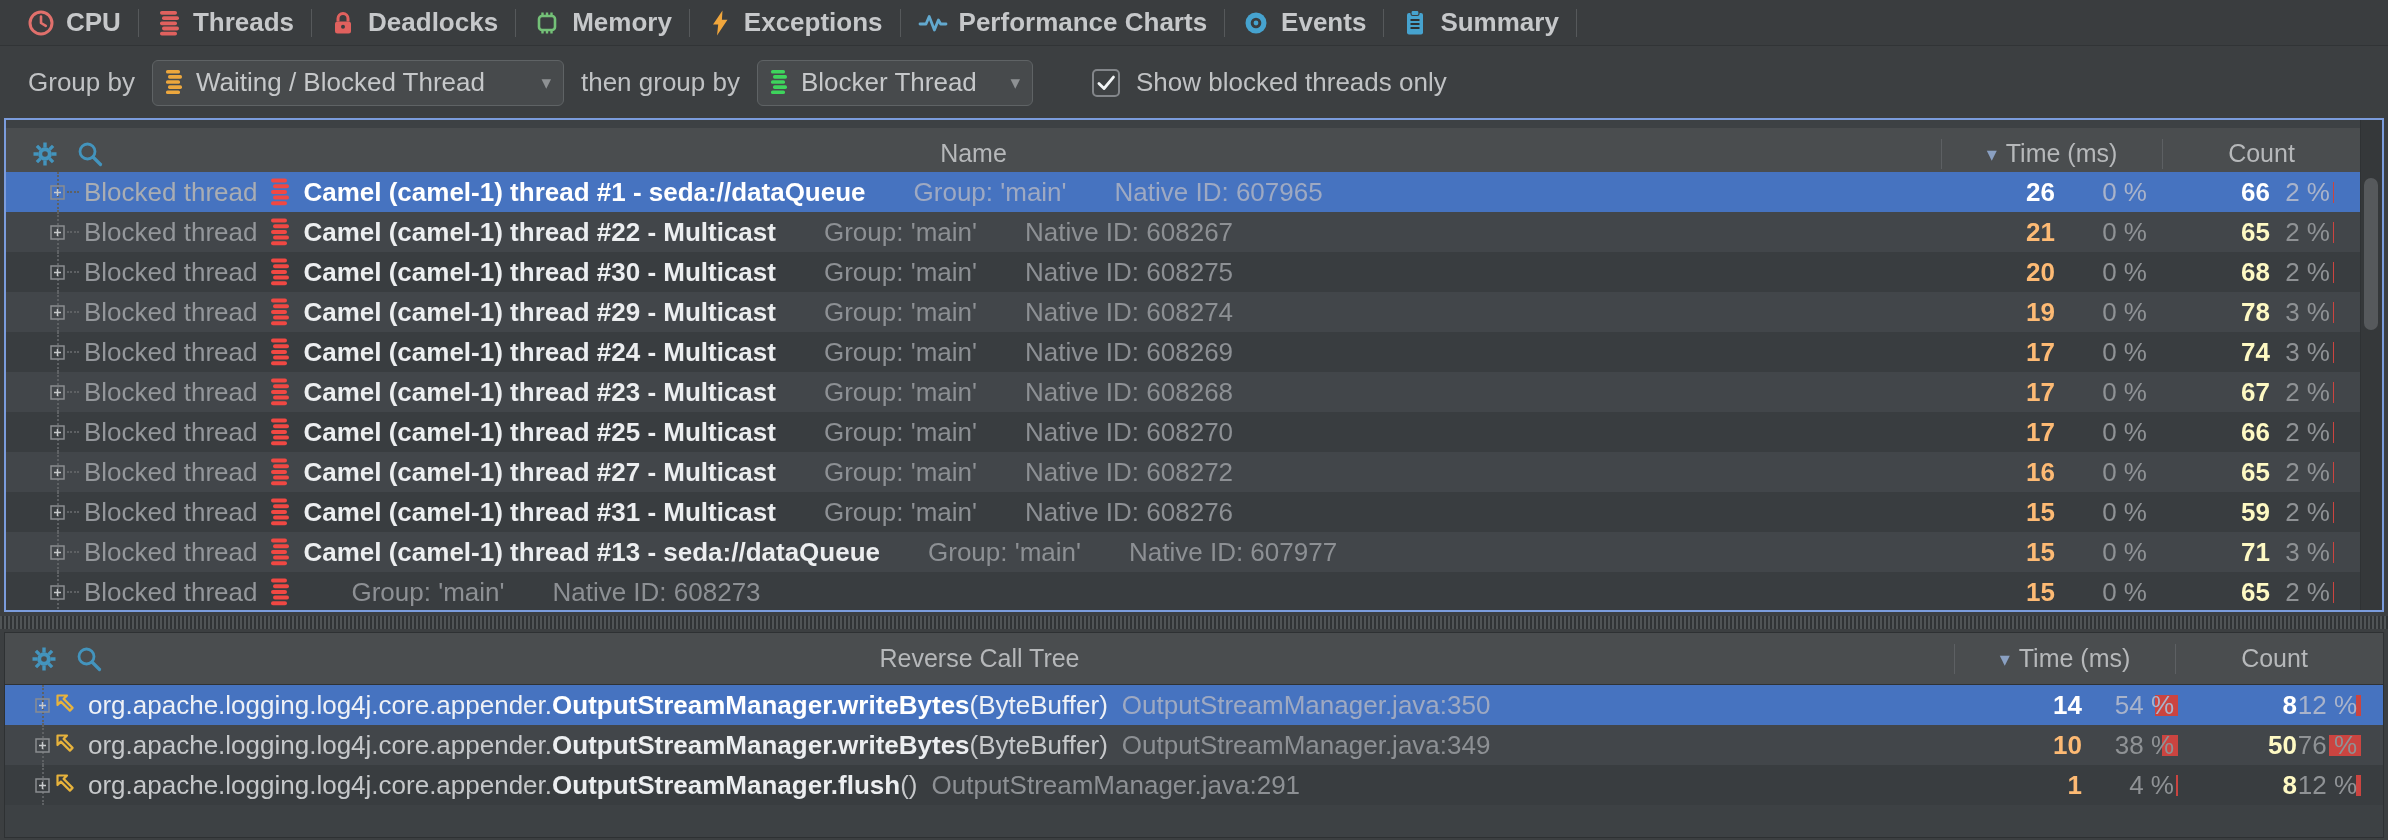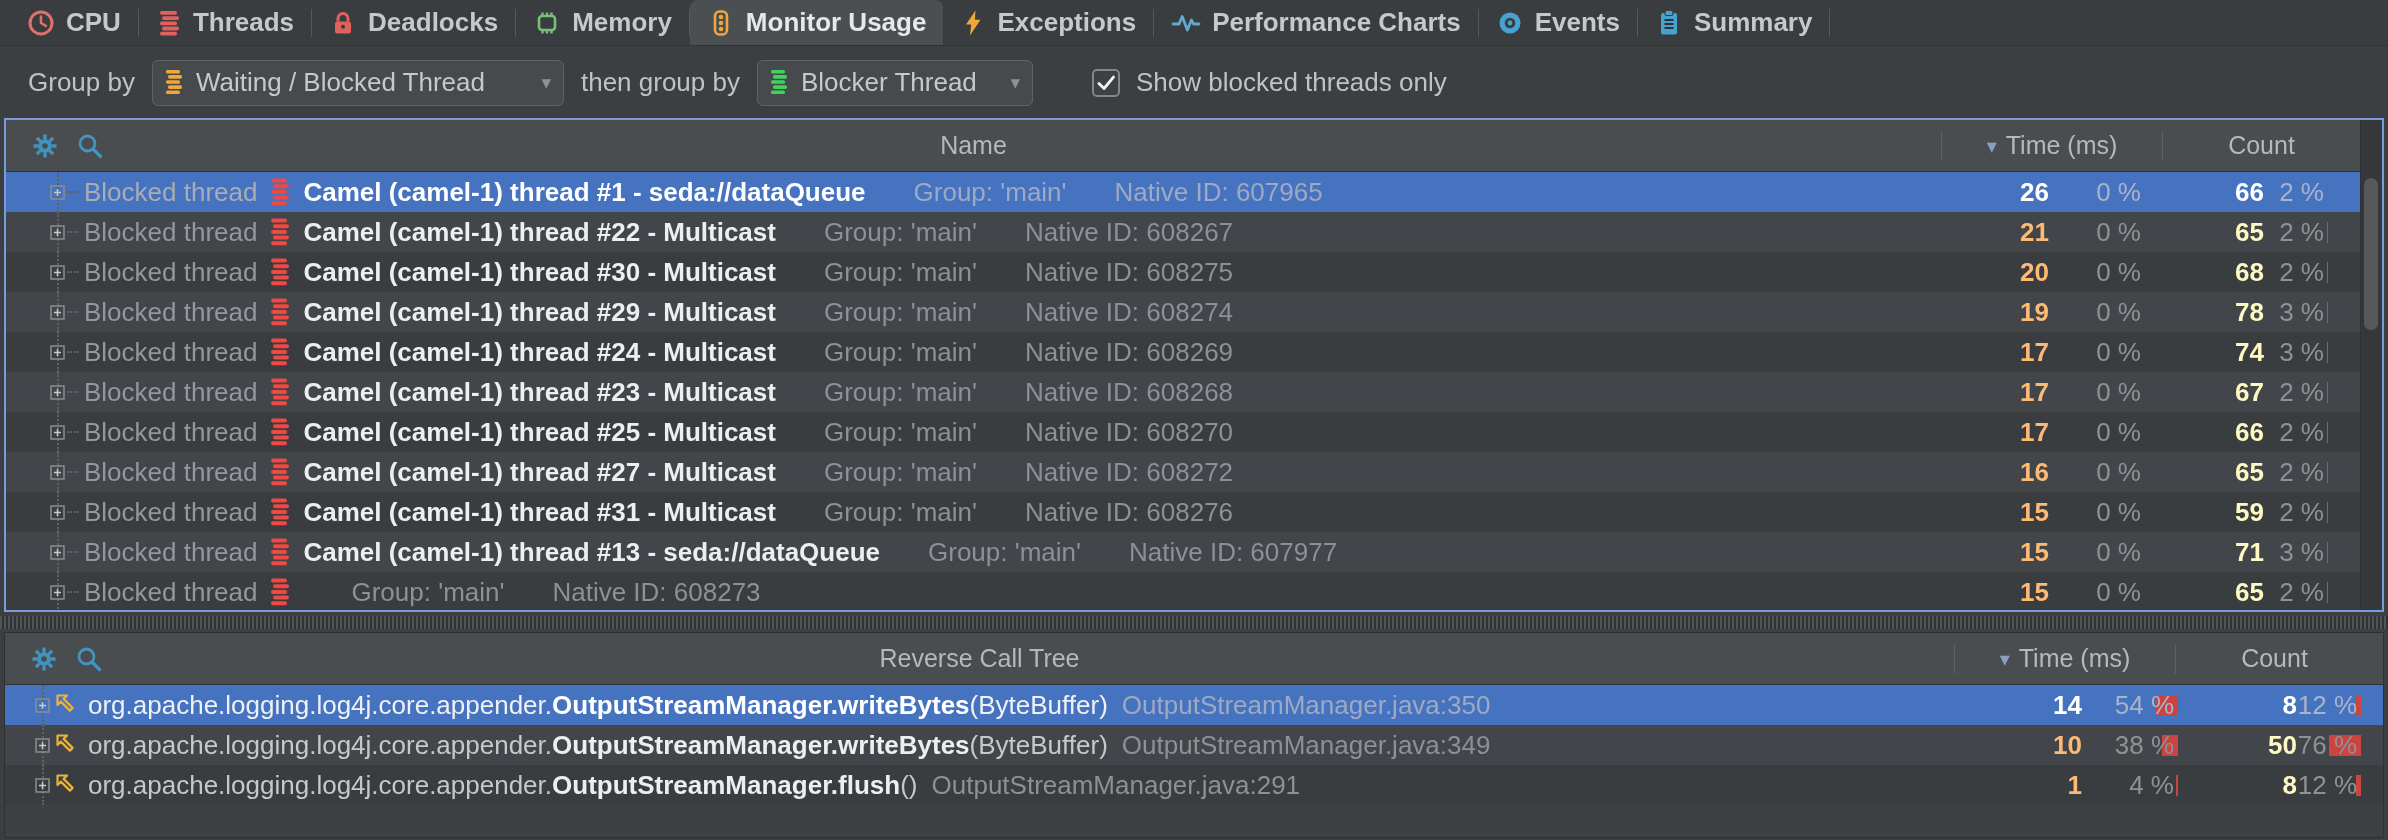--- a/index.html
+++ b/index.html
@@ -49,32 +49,32 @@
   
   .panel { position:absolute; left:4px; right:4px; background:#3d4144; }
   .panel1 { top:118px; height:494px; border:2px solid #7b9cdc; }
   .panel2 { top:632px; height:206px; border:1px solid #2e3133; }
 
   .thead {
     height:52px; background:#4a4d4f; border-bottom:1px solid #2f3234;
     display:flex; align-items:center; position:relative;
     font-size:25px; color:#b6b8ba;
   }
-  .panel1 .thead { margin-right:22px; }
+  .panel1 .thead { margin-right:22px;margin-top:8px; }
   .panel2 .thead { padding-right:10px; }
   .hicons { position:absolute; left:24px; top:0; bottom:0; display:flex; align-items:center; gap:16px; }
   .hname { flex:1; text-align:center; }
   .hsep { width:1px; height:30px; background:#5d6063; }
   .hcol-time { width:220px; display:flex; align-items:center; justify-content:center; gap:9px; }
   .hcol-count { width:197px; text-align:center; }
   .sorticon { color:#8aa0c2; font-size:20px; }
 
   .tbody { position:absolute; top:52px; left:0; right:0; bottom:0; background:#3d4144; overflow:hidden; }
   .trow { height:40px; display:flex; align-items:center; font-size:26px; position:relative; white-space:nowrap; }
-  .panel1 .trow { margin-right:22px; padding-right:28px; }
+  .panel1 .trow { margin-right:22px; padding-right:22px; }
   .panel2 .trow { padding-right:18px; }
   .trow.stripe-a { background:#393d40; }
   .trow.stripe-b { background:#42464a; }
   .trow.selected { background:#4673c0; }
 
   .guide { position:absolute; top:0; bottom:0; width:0; border-left:2px dotted #5e6164; }
   .panel1 .guide { left:51px; } .panel2 .guide { left:37px; }
   .ind { width:44px; flex:none; } .ind2 { width:30px; flex:none; }
   .plusbox { width:15px; height:15px; flex:none; position:relative; z-index:1; display:flex; }
   .stub { width:12px; border-top:2px dotted #5e6164; margin:0 5px 0 2px; flex:none; }
@@ -161,31 +161,20 @@
     <div class="tab">
       <span class="ticon">
         <svg width="28" height="28" viewBox="0 0 28 28">
             <rect x="6" y="7" width="16" height="14" rx="3" fill="none" stroke="#74c178" stroke-width="2.6"></rect>
             <path d="M9.5 3.5v3.5 M14 3.5v3.5 M18.5 3.5v3.5 M9.5 21v3.5 M14 21v3.5 M18.5 21v3.5" stroke="#74c178" stroke-width="2.4" fill="none"></path>
           </svg>
       </span>
       <span>Memory</span>
     </div>
     <div class="tabsep"></div>
-    <div class="tab selected">
-      <span class="ticon">
-        <svg width="28" height="28" viewBox="0 0 28 28">
-            <rect x="8" y="2.5" width="12" height="23" rx="4.5" fill="none" stroke="#eda73d" stroke-width="2.6"></rect>
-            <circle cx="14" cy="8" r="2.3" fill="#eda73d"></circle>
-            <circle cx="14" cy="14" r="2.3" fill="#eda73d"></circle>
-            <circle cx="14" cy="20" r="2.3" fill="#eda73d"></circle>
-          </svg>
-      </span>
-      <span>Monitor Usage</span>
-    </div>
     <div class="tab">
       <span class="ticon">
         <svg width="26" height="28" viewBox="0 0 26 28">
             <path d="M15.5 1.5 L6 15.5 h5.2 L10 26.5 L20.5 10.8 h-5.6 Z" fill="#f0a63c"></path>
           </svg>
       </span>
       <span>Exceptions</span>
     </div>
     <div class="tabsep"></div>
     <div class="tab">

